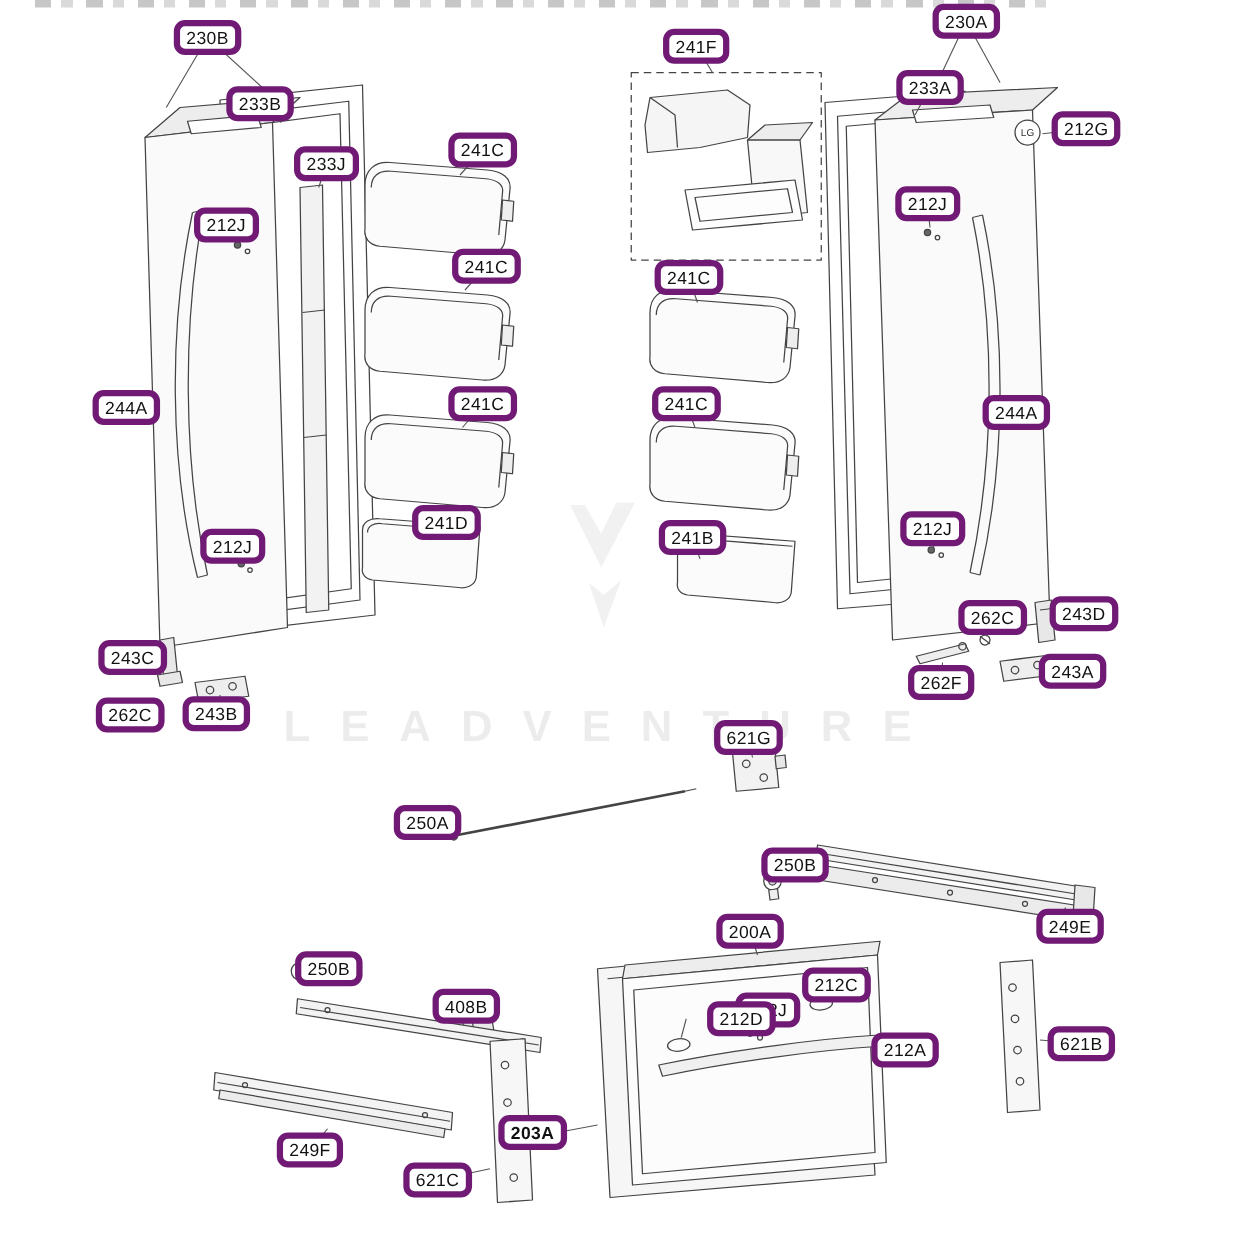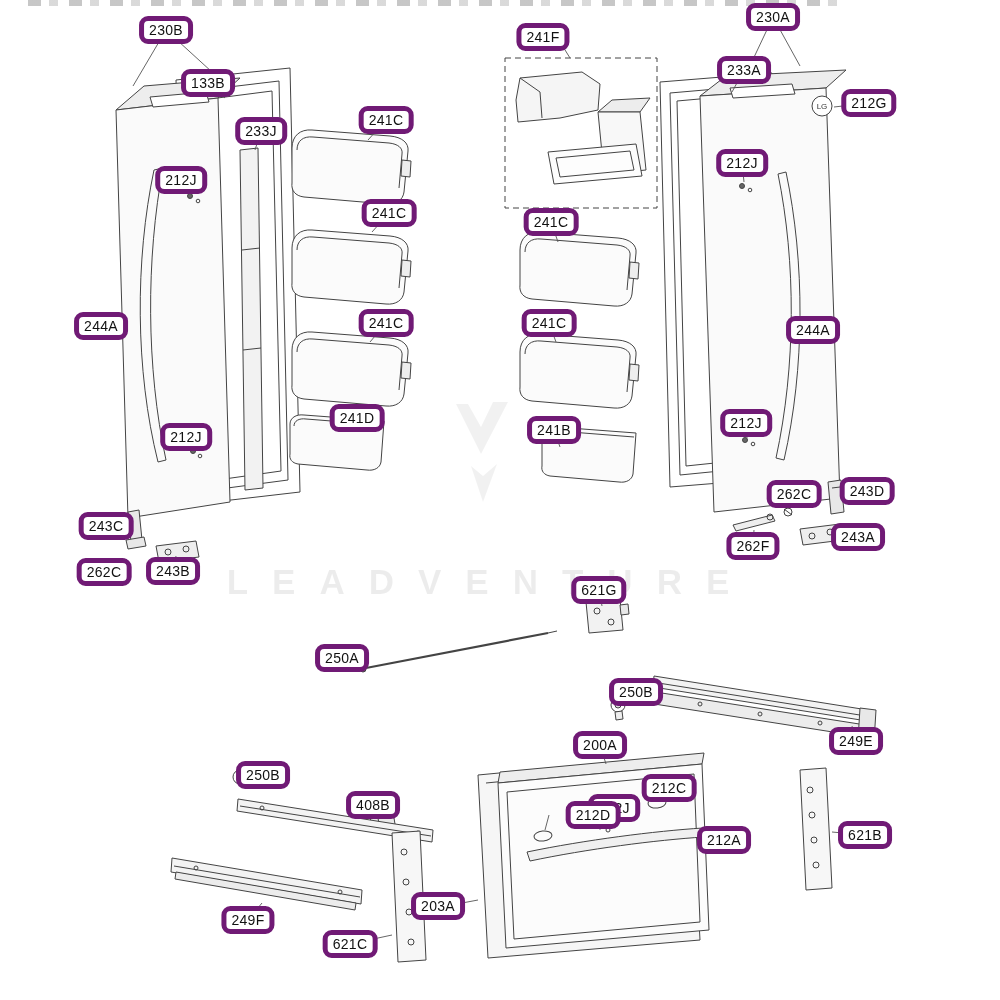--- a/index.html
+++ b/index.html
@@ -280,27 +280,27 @@
       <line x1="865" y1="835" x2="832" y2="832"></line>
       <line x1="446" y1="906" x2="478" y2="900"></line>
       <line x1="248" y1="920" x2="262" y2="903"></line>
       <line x1="350" y1="944" x2="392" y2="935"></line>
     </svg>
 
   <div class="watermark">LEADVENTURE</div>
 
   <div id="label-layer">
       <div class="part-label" style="left: 166px; top: 30px;">230B</div>
-      <div class="part-label" style="left: 208px; top: 83px;">133B</div>
+      <div class="part-label" style="left: 208px; top: 83px;">233B</div>
       <div class="part-label" style="left: 261px; top: 131px;">233J</div>
       <div class="part-label" style="left: 386px; top: 120px;">241C</div>
       <div class="part-label" style="left: 389px; top: 213px;">241C</div>
       <div class="part-label" style="left: 386px; top: 323px;">241C</div>
       <div class="part-label" style="left: 357px; top: 418px; text-align: center;">241D</div>
-      <div class="part-label" style="left: 543px; top: 37px;">241F</div>
+      <div class="part-label" style="left: 557px; top: 37px;">241F</div>
       <div class="part-label" style="left: 551px; top: 222px;">241C</div>
       <div class="part-label" style="left: 549px; top: 323px;">241C</div>
       <div class="part-label" style="left: 554px; top: 430px;">241B</div>
       <div class="part-label" style="left: 773px; top: 17px;">230A</div>
       <div class="part-label" style="left: 744px; top: 70px;">233A</div>
       <div class="part-label" style="left: 869px; top: 103px;">212G</div>
       <div class="part-label" style="left: 181px; top: 180px;">212J</div>
       <div class="part-label" style="left: 742px; top: 163px;">212J</div>
       <div class="part-label" style="left: 101px; top: 326px;">244A</div>
       <div class="part-label" style="left: 813px; top: 330px;">244A</div>
@@ -318,18 +318,18 @@
       <div class="part-label" style="left: 636px; top: 692px;">250B</div>
       <div class="part-label" style="left: 856px; top: 741px;">249E</div>
       <div class="part-label" style="left: 263px; top: 775px;">250B</div>
       <div class="part-label" style="left: 600px; top: 745px;">200A</div>
       <div class="part-label" style="left: 373px; top: 805px;">408B</div>
       <div class="part-label" style="left: 669px; top: 788px;">212C</div>
       <div class="part-label" style="left: 614px; top: 808px;">212J</div>
       <div class="part-label" style="left: 549px; top: 815px; margin-left: 44px;">212D</div>
       <div class="part-label" style="left: 724px; top: 840px;">212A</div>
       <div class="part-label" style="left: 865px; top: 835px;">621B</div>
-      <div class="part-label" style="left: 438px; top: 906px;">203A</div>
+      <div class="part-label" style="left: 426px; top: 906px; font-weight: bold;">203A</div>
       <div class="part-label" style="left: 248px; top: 920px;">249F</div>
       <div class="part-label" style="left: 350px; top: 944px;">621C</div>
     </div>
 
 </div>
 
 </body></html>

